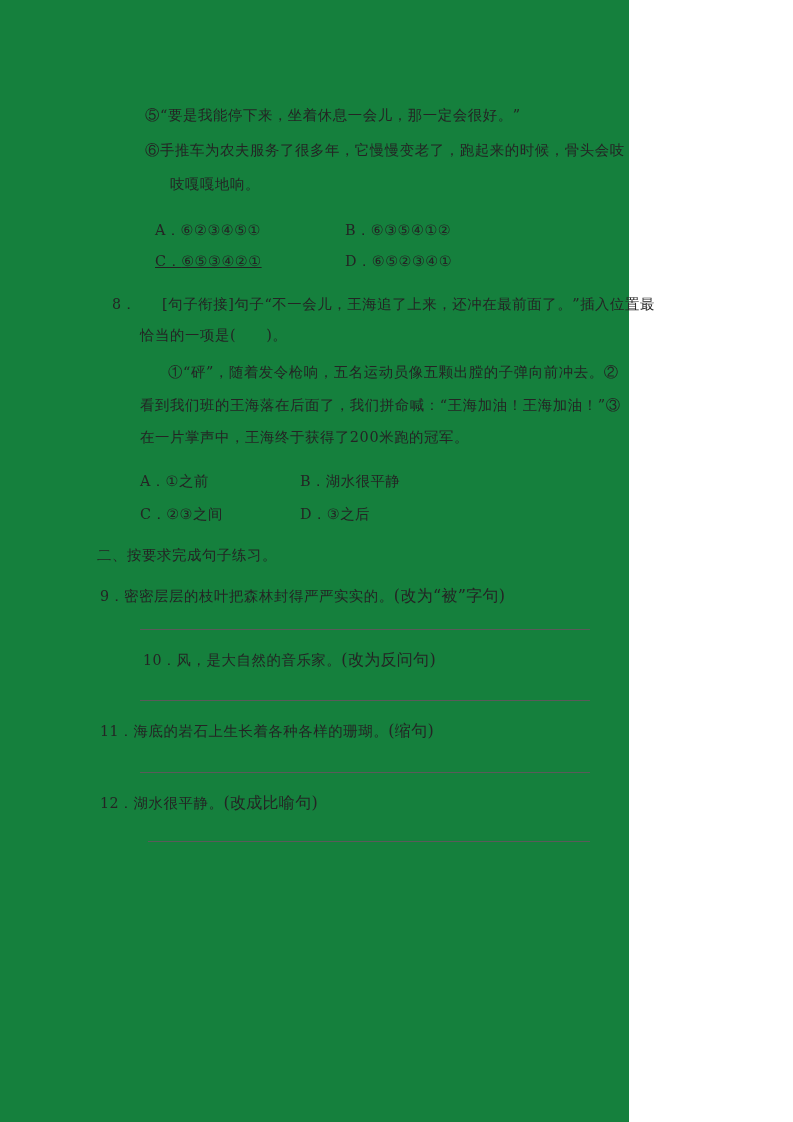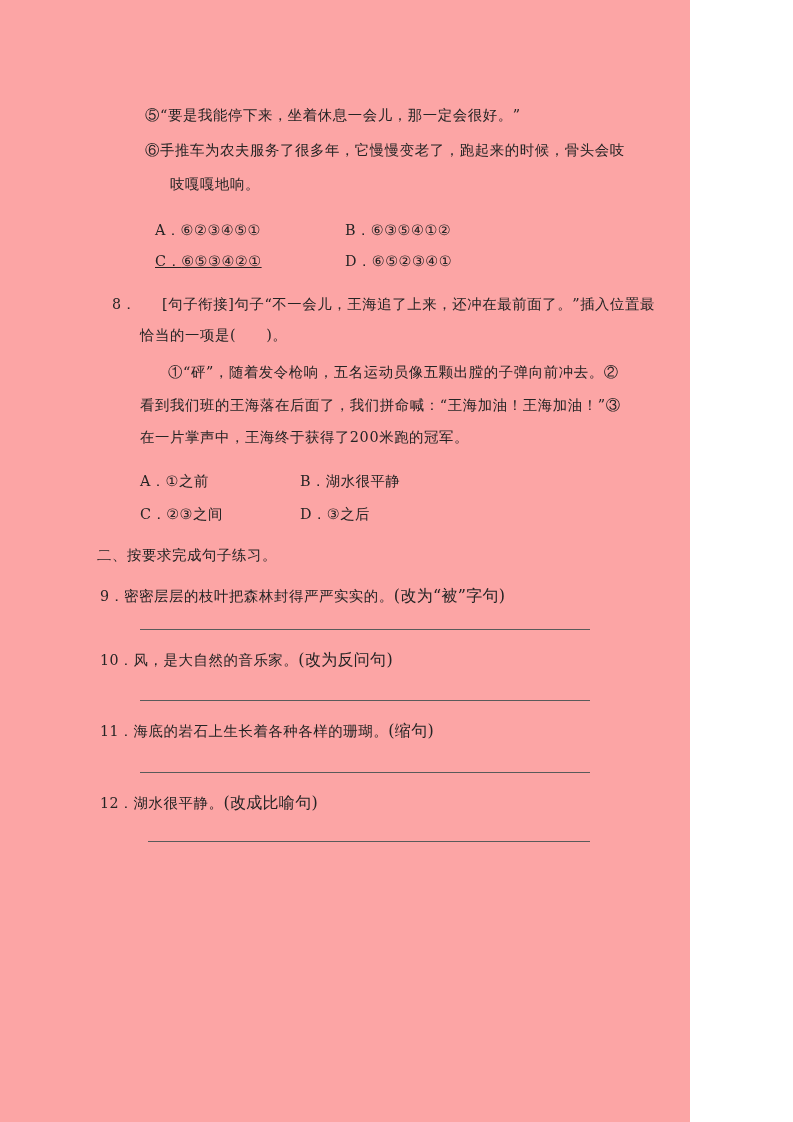--- a/index.html
+++ b/index.html
@@ -12,23 +12,23 @@
     height: 1122px;
     position: relative;
     font-family: "DejaVu Serif", "Liberation Serif", serif;
     color: #222222;
     overflow: hidden;
   }
 
   .page {
     position: absolute;
     left: 0; top: 0;
-    width: 690px;
+    width: 629px;
     height: 1122px;
-    background: #fca5a5;
+    background: #15803d;
   }
 
   
   .line {
     position: absolute;
     white-space: nowrap;
     font-size: 14.2px;
     line-height: 1.0;
     letter-spacing: 0.4px;
     color: #242424;
@@ -124,21 +124,21 @@
   </div>
 
   <div class="line cn" style="left:97px; top:548px;">二、按要求完成句子练习。</div>
 
   <div class="opt-row" style="left:100px; top:586px;">
     <span class="line num" style="position:static;">9．</span><span class="line cn" style="position:static;">密密层层的枝叶把森林封得严严实实的。</span><span class="line cn small-note" style="position:static;">(改为“被”字句)</span>
   </div>
   <div class="answer-rule" style="left:140px; top:629px; width:450px;"></div>
 
   <div class="opt-row" style="left:100px; top:650px;">
-    <span class="line num" style="position:static;">10．</span><span class="line cn" style="position:static;">风，是大自然的音乐家。</span><span class="line cn small-note" style="position:static;">(改为反问句)</span>
+    <span class="line num" style="position:static;margin-left:43px;">10．</span><span class="line cn" style="position:static;">风，是大自然的音乐家。</span><span class="line cn small-note" style="position:static;">(改为反问句)</span>
   </div>
   <div class="answer-rule" style="left:140px; top:700px; width:450px;"></div>
 
   <div class="opt-row" style="left:100px; top:721px;">
     <span class="line num" style="position:static;">11．</span><span class="line cn" style="position:static;">海底的岩石上生长着各种各样的珊瑚。</span><span class="line cn small-note" style="position:static;">(缩句)</span>
   </div>
   <div class="answer-rule" style="left:140px; top:772px; width:450px;"></div>
 
   <div class="opt-row" style="left:100px; top:793px;text-align:center;">
     <span class="line num" style="position:static;">12．</span><span class="line cn" style="position:static;">湖水很平静。</span><span class="line cn small-note" style="position:static;">(改成比喻句)</span>

